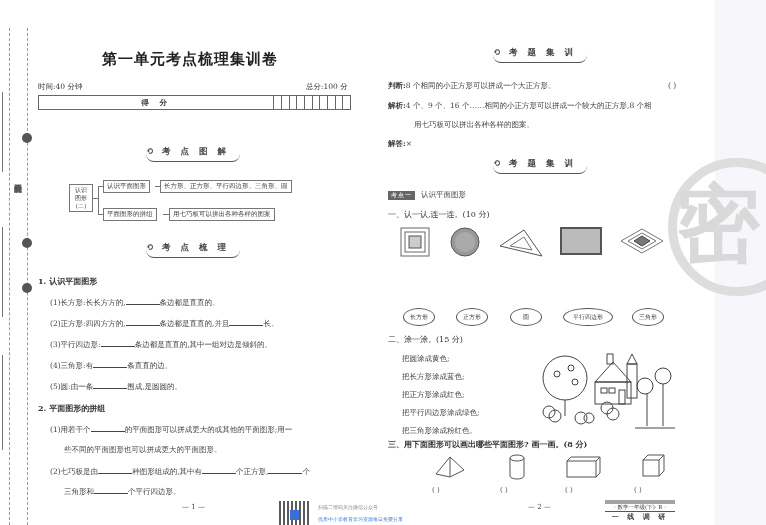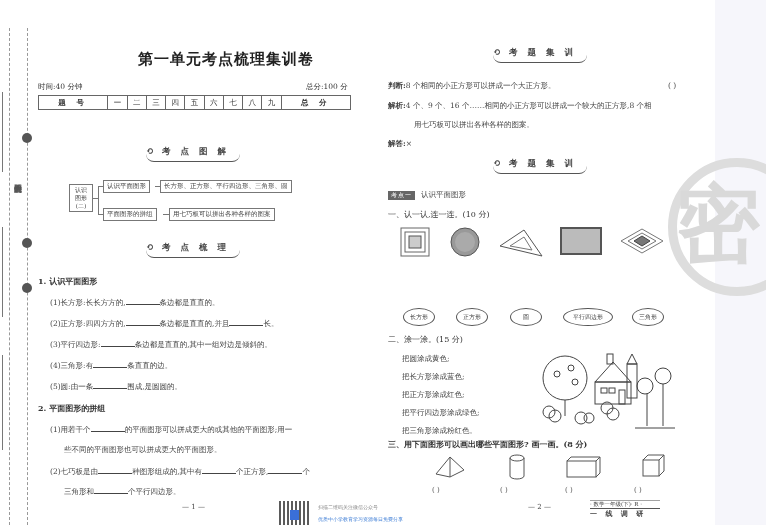--- a/index.html
+++ b/index.html
@@ -4,21 +4,21 @@
 <style>
   html,body{margin:0;padding:0;}
   body{width:766px;height:525px;background:#fff;position:relative;overflow:hidden;
        font-family:"DejaVu Serif","Liberation Serif",serif;color:#333;}
   .abs{position:absolute;}
   .rightstrip{position:absolute;left:715px;top:0;width:51px;height:525px;background:#f6f6fb;}
   .dash-v{position:absolute;top:28px;bottom:0;border-left:1px dashed #999;}
   .solid-v{position:absolute;border-left:1px solid #777;}
   .binding-circle{position:absolute;width:10px;height:10px;border-radius:50%;background:#555;}
   .binding-text{position:absolute;left:14px;top:178px;width:10px;font-size:8px;line-height:13px;color:#555;writing-mode:vertical-rl;}
-  .title{position:absolute;left:0;width:380px;top:50px;text-align:center;font-size:15px;font-weight:bold;color:#222;letter-spacing:1px;margin-left:36px;}
+  .title{position:absolute;left:0;width:380px;top:50px;text-align:center;font-size:15px;font-weight:bold;color:#222;letter-spacing:1px;}
   .meta{position:absolute;font-size:7.5px;color:#333;}
   table.score{position:absolute;left:38px;top:95px;width:313px;border-collapse:collapse;font-size:7.5px;}
   table.score td{border:1px solid #666;height:13px;text-align:center;padding:0;color:#333;}
   table.score td.h{font-weight:bold;letter-spacing:4px;}
   .banner{position:absolute;height:14px;font-size:8.5px;font-weight:bold;color:#444;letter-spacing:10px;
           border-bottom:1.5px solid #555;border-radius:0 0 8px 8px;padding:0 4px 1px 16px;}
   .banner::before{content:"⟲";position:absolute;left:0;top:0;font-size:9px;letter-spacing:0;}
   .box{position:absolute;border:1px solid #777;font-size:6.5px;color:#444;padding:1px 3px;white-space:nowrap;}
   .line{position:absolute;background:#777;}
   .sec{position:absolute;font-size:8px;font-weight:bold;color:#333;}
@@ -28,21 +28,21 @@
   .qr{position:absolute;left:279px;top:501px;width:32px;height:24px;
       background:repeating-linear-gradient(90deg,#333 0 2px,#fff 2px 4px),#333;opacity:.8;}
   .qr-c{position:absolute;left:290px;top:510px;width:9px;height:10px;background:#3a6fd8;}
   .footnote{position:absolute;font-size:5px;color:#888;}
   .footlink{position:absolute;font-size:5px;color:#3a7bd5;}
   .oval{position:absolute;height:16px;border:1px solid #555;border-radius:50%;font-size:6px;text-align:center;line-height:16px;color:#444;}
   .paren{position:absolute;font-size:7px;color:#555;}
   .stamp{position:absolute;left:668px;top:158px;width:120px;height:120px;border:9px solid #ddd;border-radius:50%;}
   .stamp-char{position:absolute;left:676px;top:168px;font-size:84px;font-weight:bold;color:#d9d9d9;}
   .badge{display:inline-block;background:#666;color:#fff;font-size:6px;padding:0 3px;margin-right:6px;letter-spacing:1px;}
-  .footer-r{position:absolute;left:590px;top:500px;width:70px;font-size:5.5px;color:#444;border-top:1px solid #a3a3a3;}
+  .footer-r{position:absolute;left:605px;top:500px;width:70px;text-align:center;font-size:5.5px;color:#444;border-top:4px solid #a3a3a3;}
 </style>
 </head>
 <body>
 
 <div class="rightstrip"></div>
 
 <div class="solid-v" style="left:2px;top:92px;height:80px;"></div>
 <div class="solid-v" style="left:2px;top:227px;height:90px;"></div>
 <div class="solid-v" style="left:2px;top:355px;height:95px;"></div>
 <div class="dash-v" style="left:9px;"></div>
@@ -51,32 +51,32 @@
 <div class="binding-circle" style="left:22px;top:238px;"></div>
 <div class="binding-circle" style="left:22px;top:283px;"></div>
 <div class="binding-text">密封线内不要答题</div>
 
 <div class="title">第一单元考点梳理集训卷</div>
 <div class="meta" style="left:38px;top:82px;">时间:40 分钟</div>
 <div class="meta" style="left:306px;top:82px;">总分:100 分</div>
 
 <table class="score">
   <tbody>
-      <tr>
-    <td class="h">题 号</td>
-    <td>一</td>
-    <td>二</td>
-    <td>三</td>
-    <td>四</td>
-    <td>五</td>
-    <td>六</td>
-    <td>七</td>
-    <td>八</td>
-    <td>九</td>
-    <td class="h">总 分</td>
+  <tr>
+    <td class="h">得 分</td>
+    <td></td>
+        <td></td>
+    <td></td>
+        <td></td>
+    <td></td>
+        <td></td>
+    <td></td>
+        <td></td>
+    <td></td>
+        <td></td>
   </tr>
 </tbody>
   </table>
 
 <div class="banner" style="left:146px;top:146px;">考点图解</div>
 
 <div class="box" style="left:69px;top:184px;width:16px;font-size:6px;line-height:8px;white-space:normal;text-align:center;">认识图形(二)</div>
 <div class="line" style="left:92px;top:198px;width:6px;height:1px;"></div>
 <div class="line" style="left:98px;top:186px;width:1px;height:28px;"></div>
 <div class="line" style="left:98px;top:186px;width:5px;height:1px;"></div>

